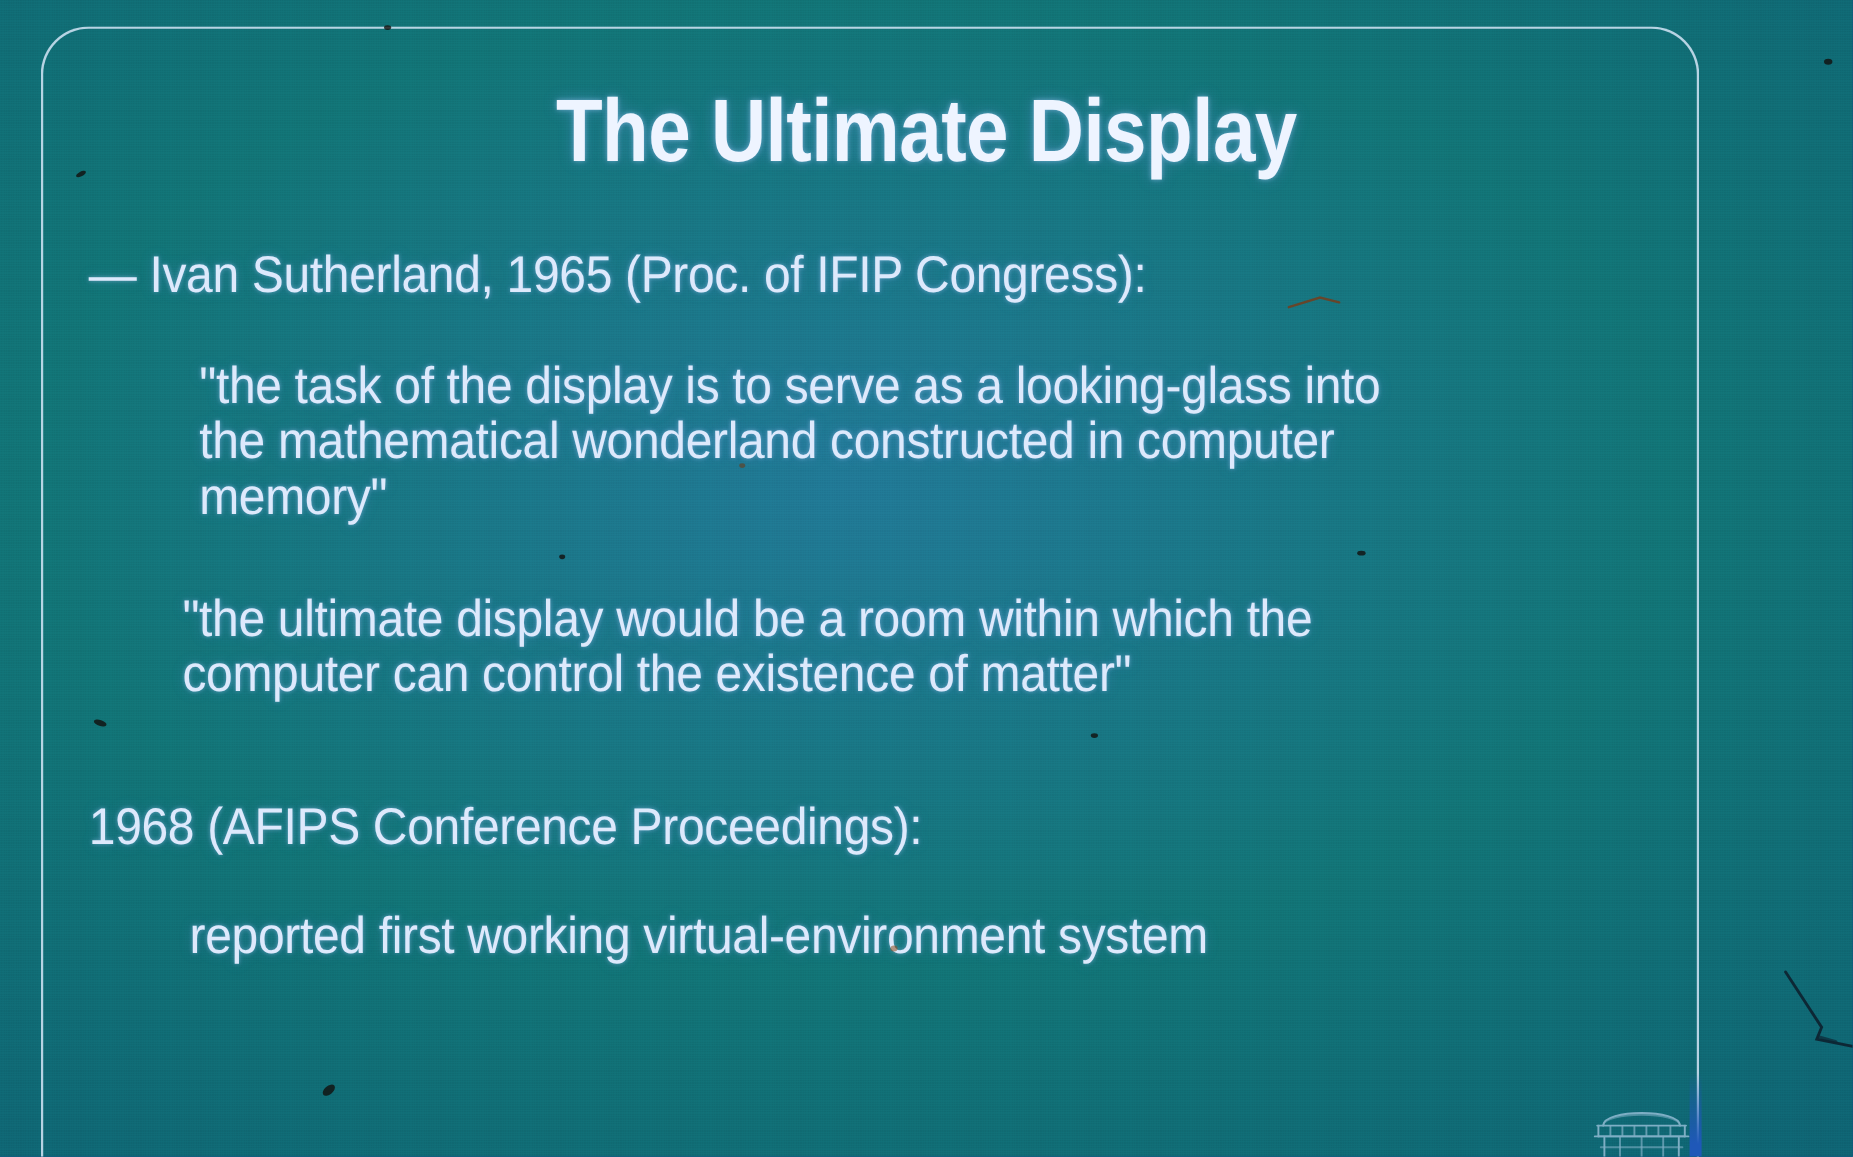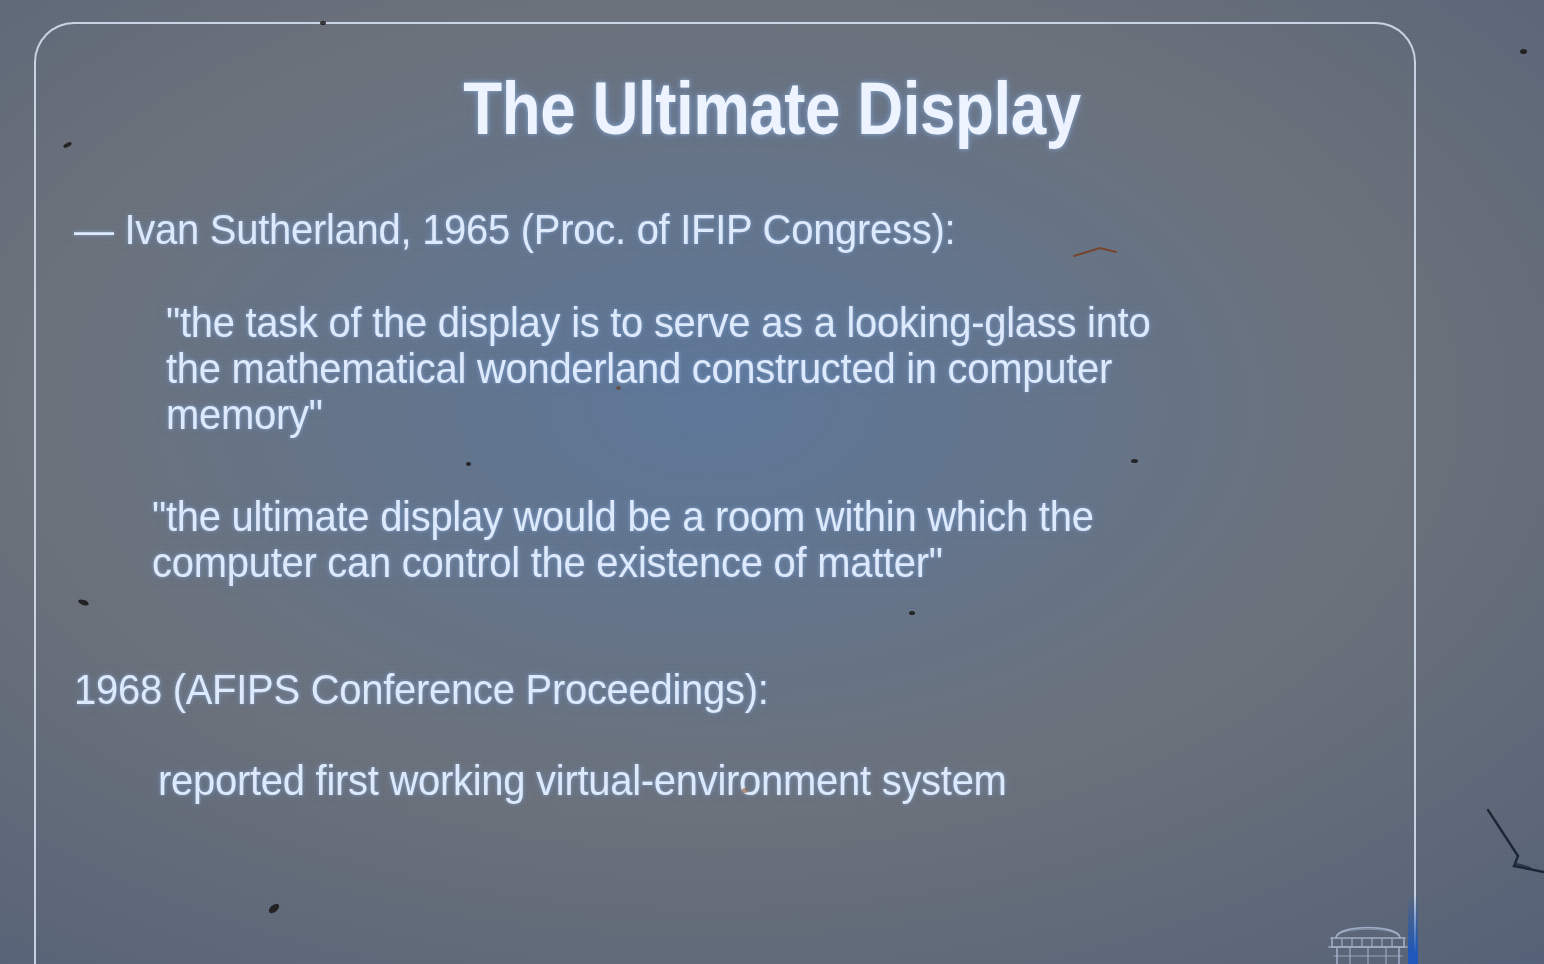--- a/index.html
+++ b/index.html
@@ -5,21 +5,21 @@
   html, body {
     margin: 0;
     padding: 0;
     background: #0c3f8f;
   }
   #slide {
     position: relative;
     width: 1544px;
     height: 964px;
     overflow: hidden;
-    background: #737373;
+    background: #0f766e;
     font-family: "Liberation Sans", sans-serif;
     -webkit-font-smoothing: antialiased;
   }
 
   
   #vignette {
     position: absolute;
     inset: 0;
     background:
       radial-gradient(ellipse 105% 100% at 46% 42%, rgba(60,125,210,0.40) 0%, rgba(40,100,190,0.10) 42%, rgba(8,48,118,0.42) 100%);

